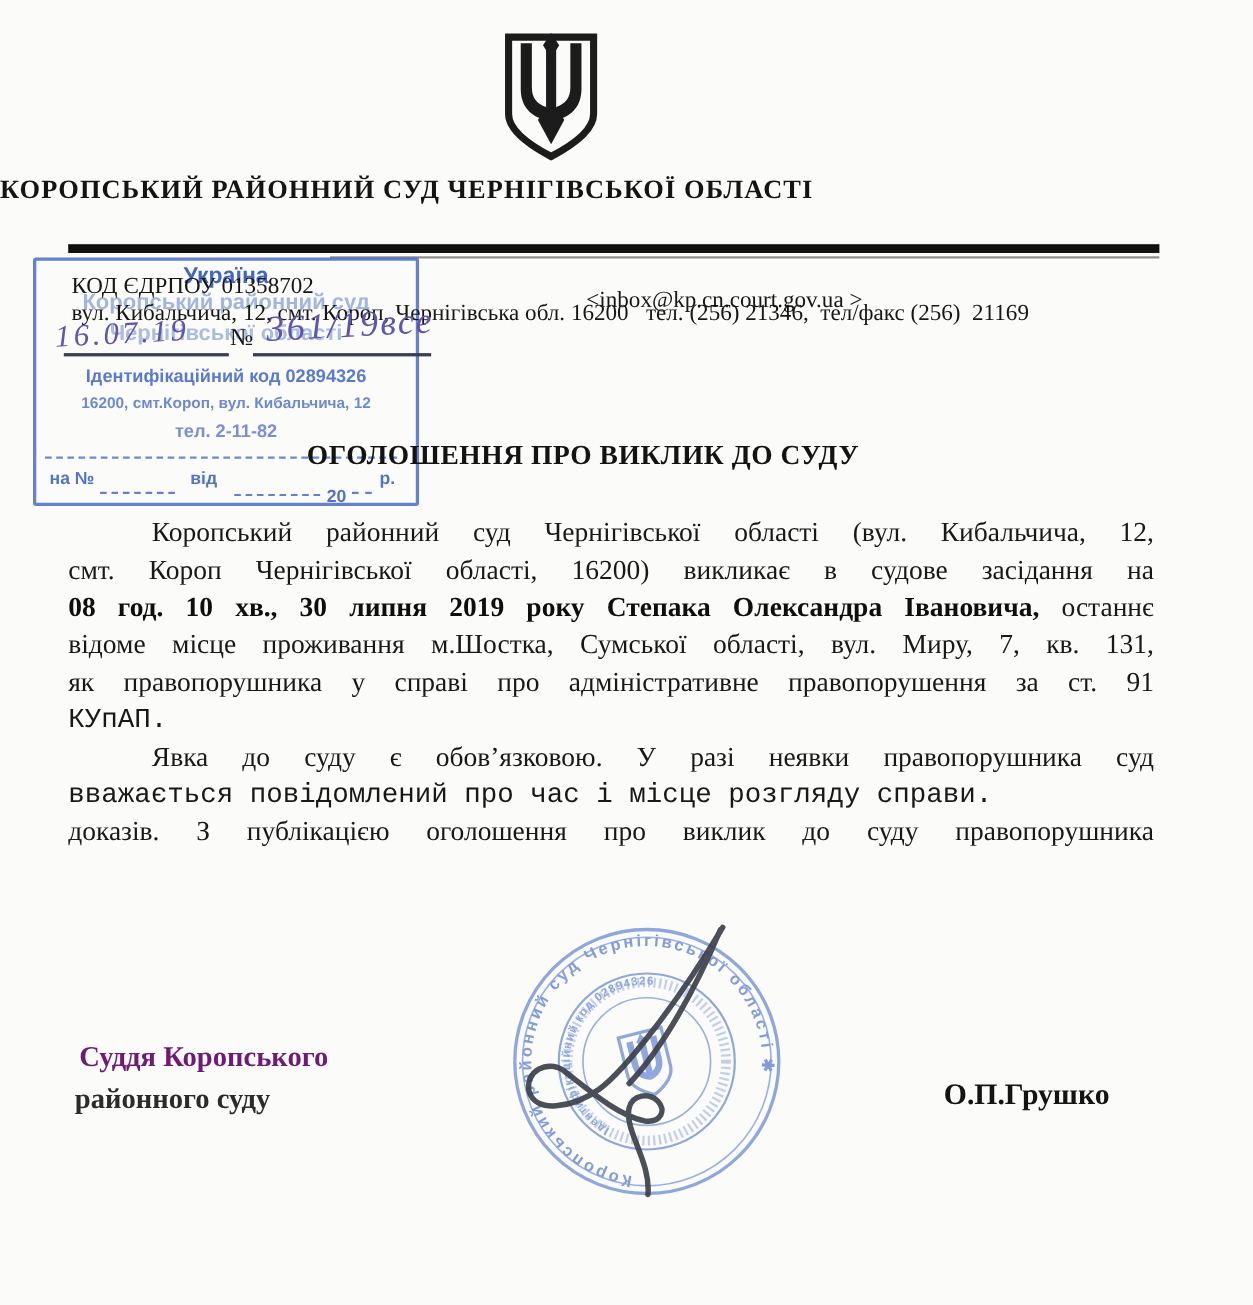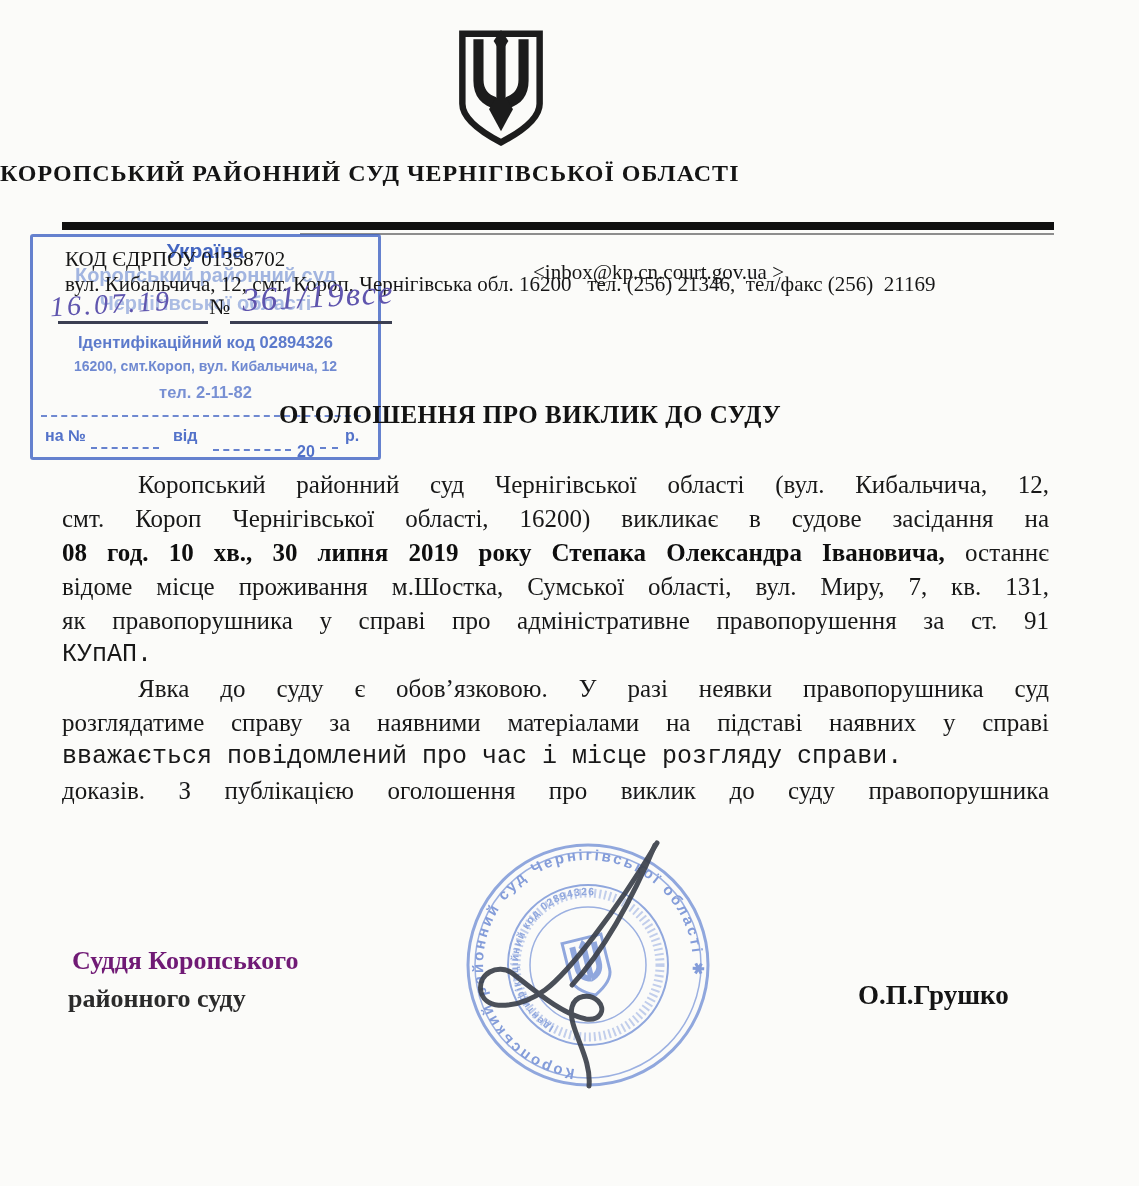--- a/index.html
+++ b/index.html
@@ -125,21 +125,20 @@
 <div class="abs doc-title">ОГОЛОШЕННЯ ПРО ВИКЛИК ДО СУДУ</div>
 
 <div class="abs body-block">
     <div class="bline indent"><span>Коропський районний суд Чернігівської області (вул. Кибальчича, 12,</span></div>
     <div class="bline"><span>смт. Короп Чернігівської області, 16200) викликає в судове засідання на</span></div>
     <div class="bline"><span class="b">08 год. 10 хв., 30 липня 2019 року Степака Олександра Івановича,</span><span> останнє</span></div>
     <div class="bline"><span>відоме місце проживання м.Шостка, Сумської області, вул. Миру, 7, кв. 131,</span></div>
     <div class="bline"><span>як правопорушника у справі про адміністративне правопорушення за ст. 91</span></div>
     <div class="bline last"><span>КУпАП.</span></div>
     <div class="bline indent"><span>Явка до суду є обов’язковою. У разі неявки правопорушника суд</span></div>
-    <div class="bline"><span>розглядатиме справу за наявними матеріалами на підставі наявних у справі</span></div>
     <div class="bline last"><span>вважається повідомлений про час і місце розгляду справи.</span></div>
     <div class="bline"><span>доказів. З публікацією оголошення про виклик до суду правопорушника</span></div>
   </div>
 
 <svg class="abs round-stamp" viewBox="0 0 300 262">
   <defs>
     <path id="ringPath" d="M150,230 A105,105 0 1 1 150.01,230" fill="none"></path>
     <path id="innerPath" d="M150,195 A70,70 0 1 1 150.01,195" fill="none"></path>
   </defs>
   <circle cx="150" cy="125" r="120" fill="none" stroke="#7e99d9" stroke-width="3"></circle>

